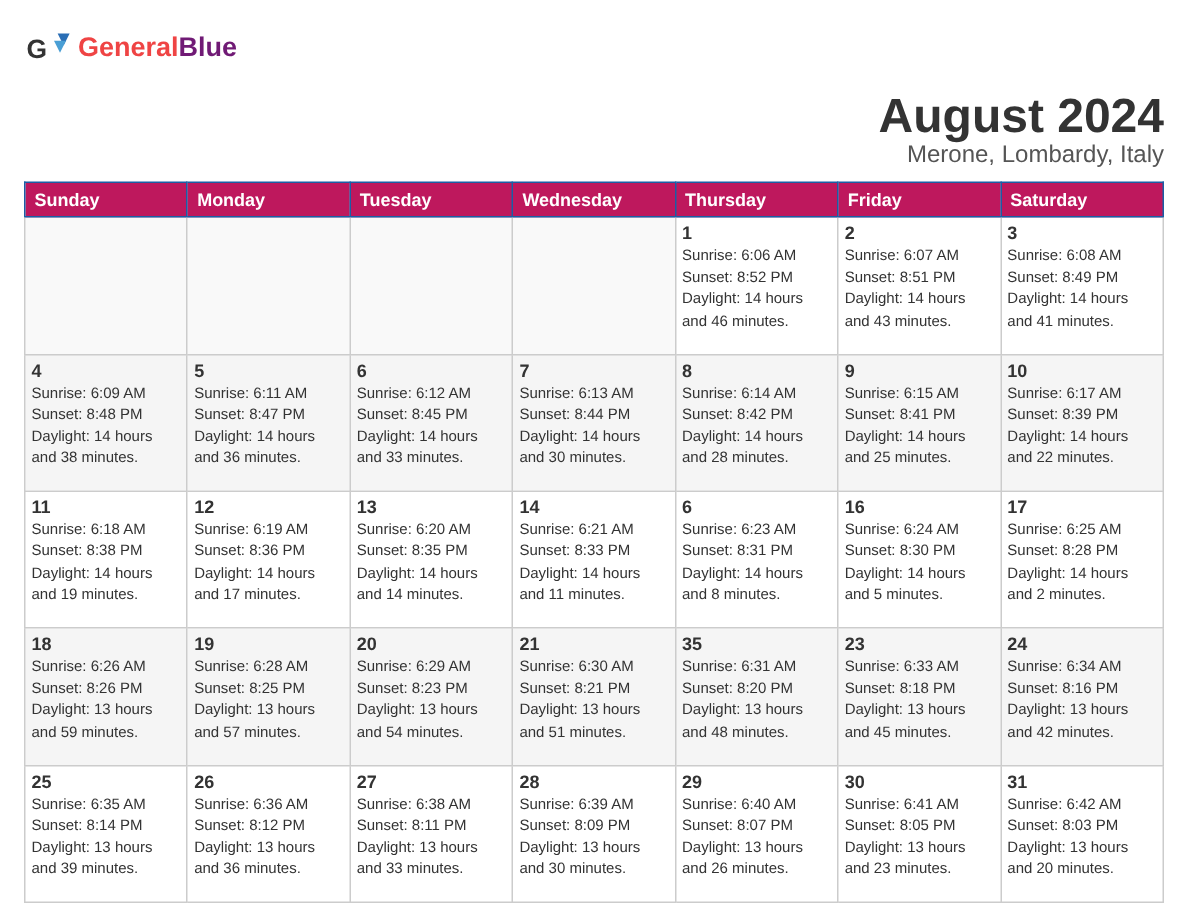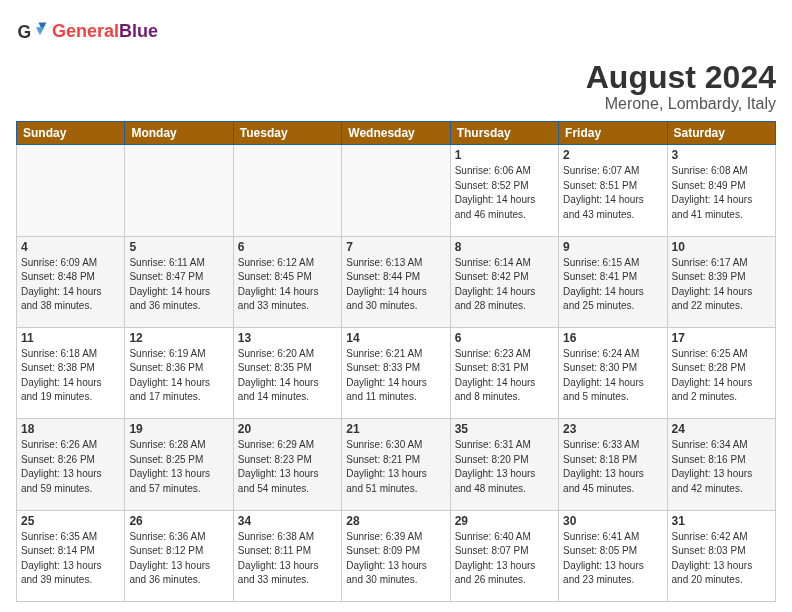--- a/index.html
+++ b/index.html
@@ -55,21 +55,21 @@
       font-weight: normal;
     }
     .calendar {
       flex: 1;
       border: 1px solid #ccc;
       border-collapse: collapse;
       width: 100%;
       table-layout: fixed;
     }
     .calendar th {
-      background-color: #a16207;
+      background-color: #be185d;
       color: #fff;
       text-align: left;
       padding: 4px 6px;
       font-size: 12px;
       border: 1px solid #1a5ea5;
     }
     .calendar td {
       border: 1px solid #ccc;
       vertical-align: top;
       padding: 3px 4px;
@@ -319,21 +319,21 @@
 and 39 minutes.</div>
           </td>
           <td>
             <span class="day-number">26</span>
             <div class="day-info">Sunrise: 6:36 AM
 Sunset: 8:12 PM
 Daylight: 13 hours
 and 36 minutes.</div>
           </td>
           <td>
-            <span class="day-number">34</span>
+            <span class="day-number">27</span>
             <div class="day-info">Sunrise: 6:38 AM
 Sunset: 8:11 PM
 Daylight: 13 hours
 and 33 minutes.</div>
           </td>
           <td>
             <span class="day-number">28</span>
             <div class="day-info">Sunrise: 6:39 AM
 Sunset: 8:09 PM
 Daylight: 13 hours

